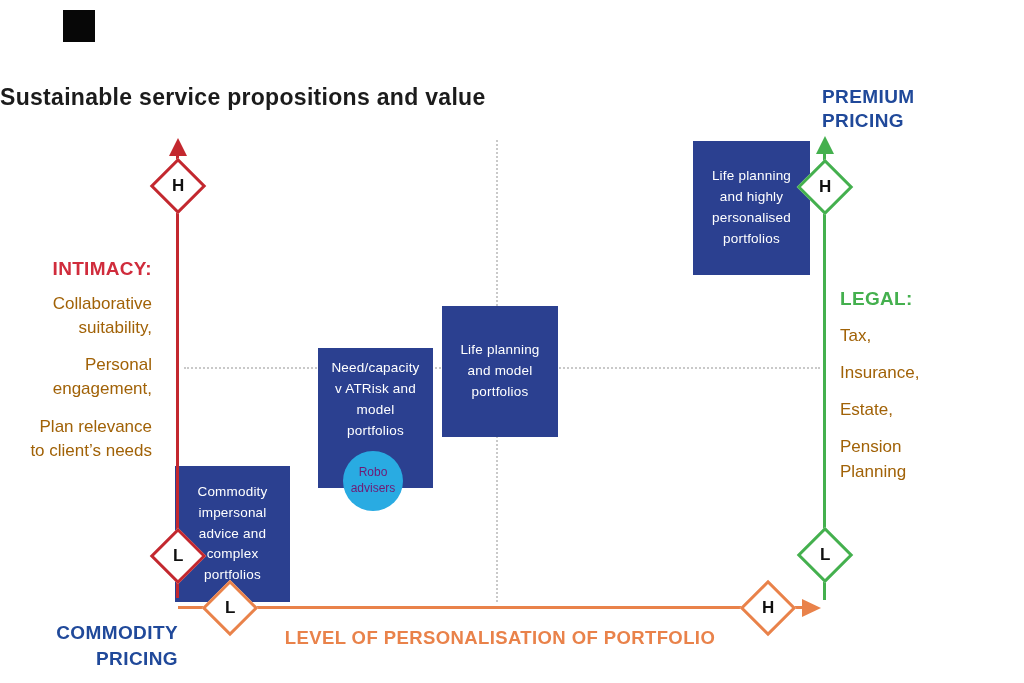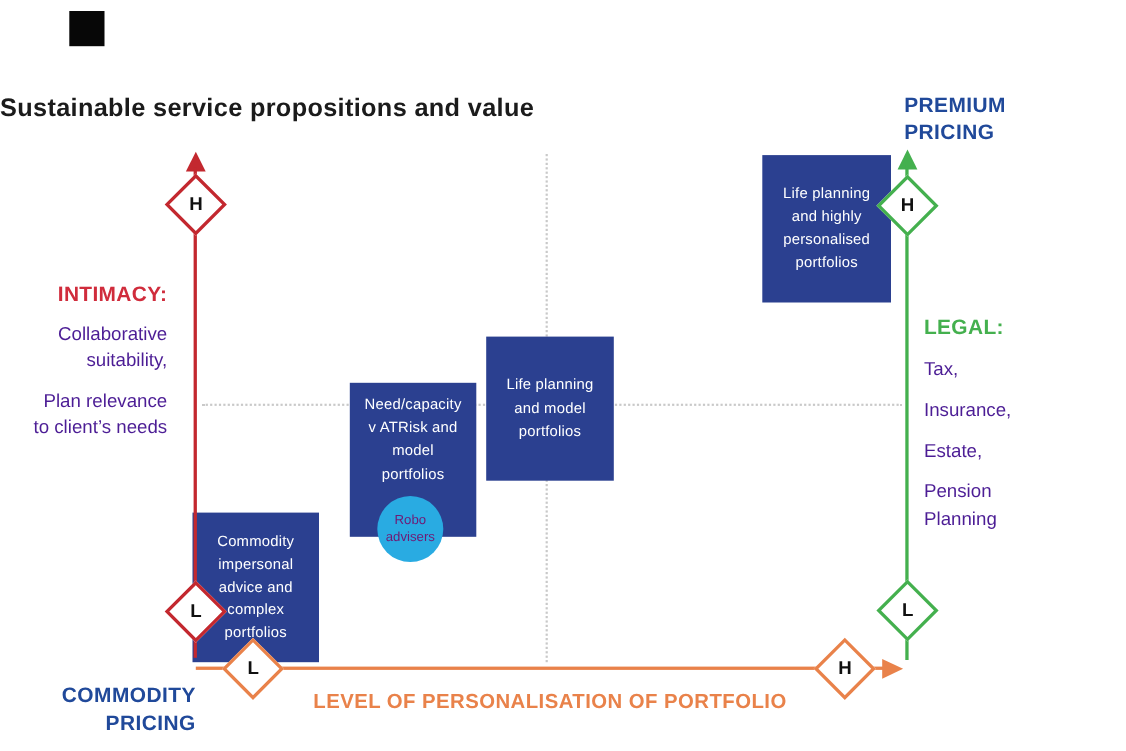--- a/index.html
+++ b/index.html
@@ -76,21 +76,21 @@
     background:#29abe2; color:#701a75; z-index:3;
     display:flex; align-items:center; justify-content:center; text-align:center;
     font-size:12px; font-weight:normal; line-height:1.3; padding:2px; box-sizing:border-box;
   }
 
   
   .intimacy { position:absolute; left:28px; top:258px; width:124px; text-align:right; }
   .intimacy .heading { color:#d02c3c; font-weight:bold; font-size:19px; margin:0 0 12px 0; letter-spacing:0.3px; }
   .legal { position:absolute; left:840px; top:288px; width:108px; text-align:left; }
   .legal .heading { color:#44b04e; font-weight:bold; font-size:19px; margin:0 0 14px 0; letter-spacing:0.3px; }
-  .side-item { font-size:17px; color:#4c1d95; line-height:1.42; margin-bottom:13px; }
+  .side-item { font-size:17px; color:#a16207; line-height:1.42; margin-bottom:13px; }
 
   .x-label {
     position:absolute; left:240px; top:627px; width:520px; text-align:center;
     color:#e9824a; font-weight:bold; font-size:18.5px; letter-spacing:0.4px;
   }
 </style>
 </head>
 <body>
 
 <div class="canvas">
@@ -148,20 +148,21 @@
       <span>Life planning and highly personalised portfolios</span>
     </div>
 
   <div class="robo">
       <span>Robo advisers</span>
     </div>
 
   <div class="intimacy">
     <div class="heading">INTIMACY:</div>
     <div class="side-item">Collaborative suitability,</div>
+    <div class="side-item">Personal engagement,</div>
     <div class="side-item">Plan relevance to client’s needs</div>
   </div>
 
   <div class="legal">
     <div class="heading">LEGAL:</div>
     <div class="side-item">Tax,</div>
     <div class="side-item">Insurance,</div>
     <div class="side-item">Estate,</div>
     <div class="side-item">Pension Planning</div>
   </div>

